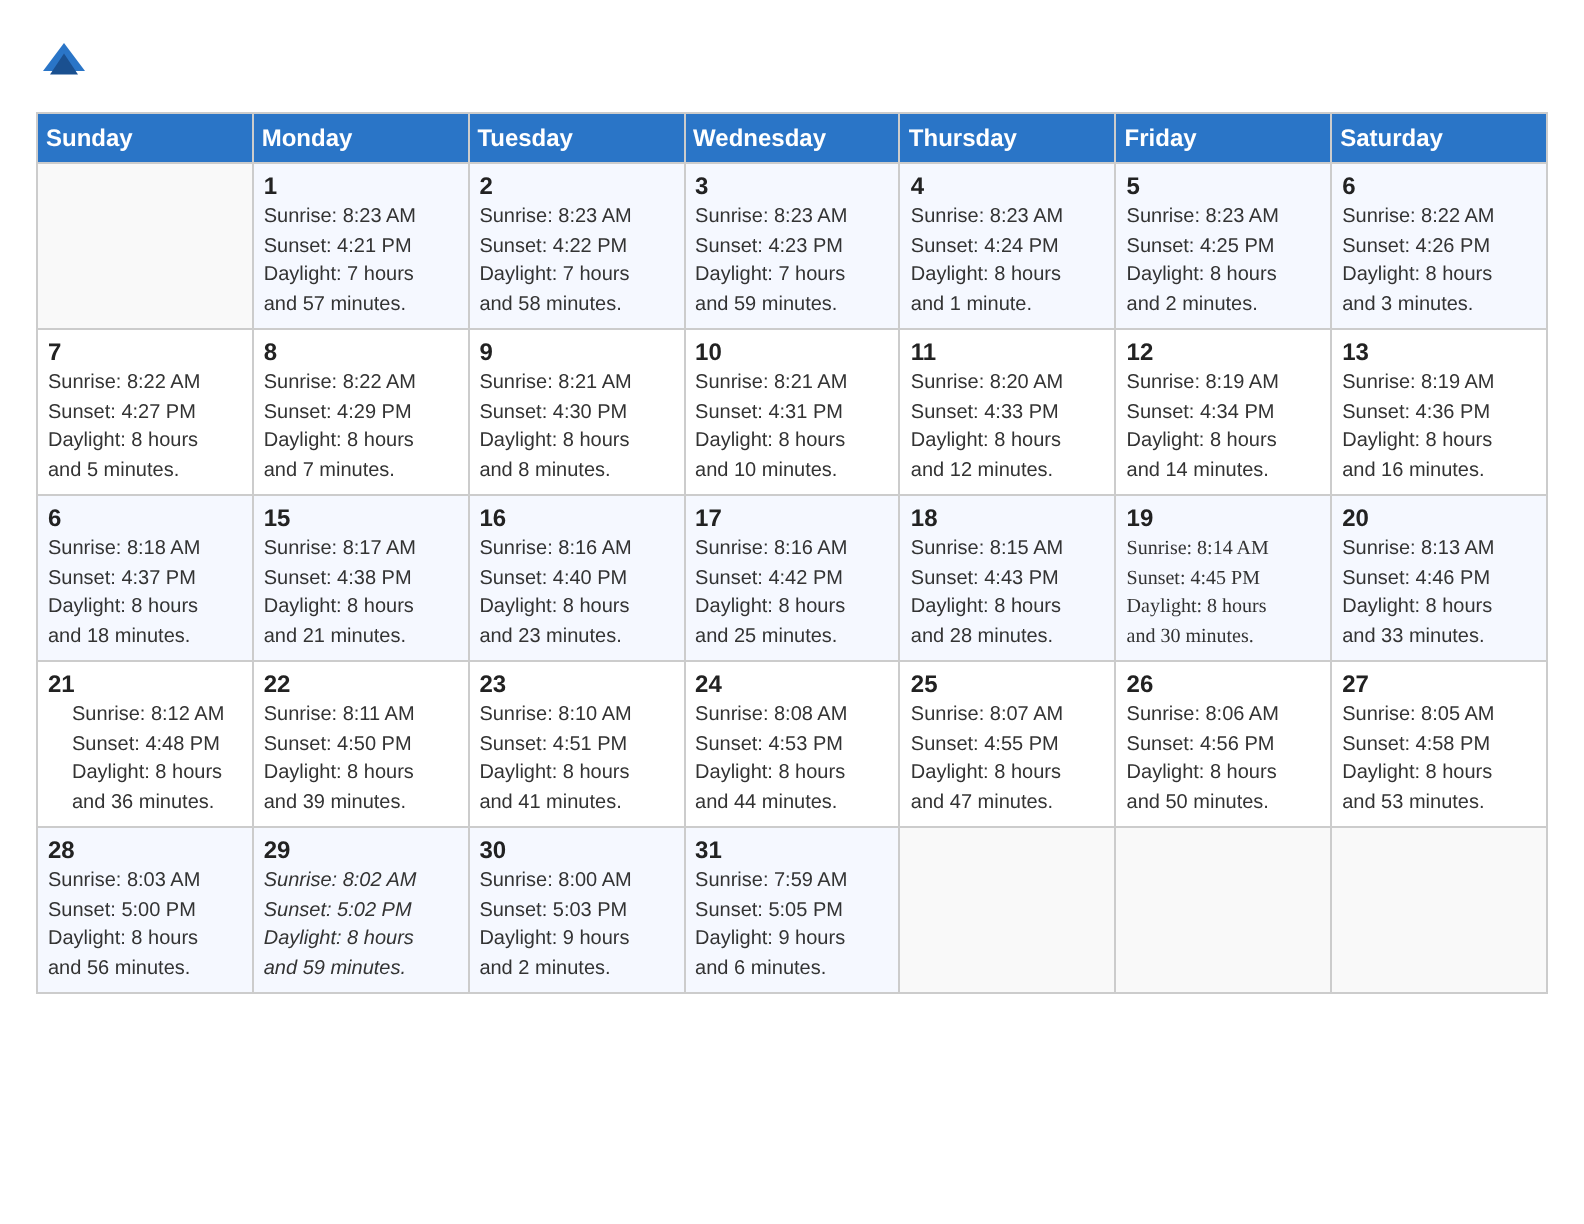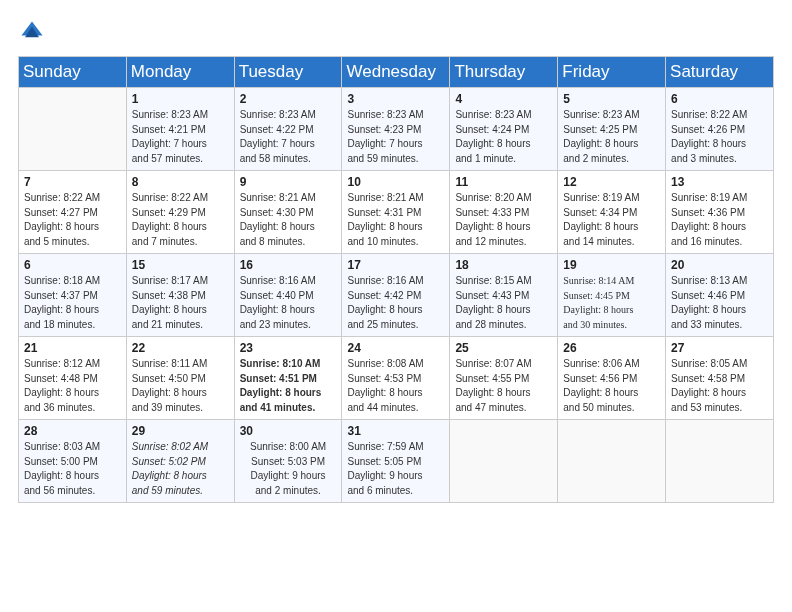--- a/index.html
+++ b/index.html
@@ -60,22 +60,22 @@
     .calendar {
       width: 100%;
       border-collapse: collapse;
       font-size: 10.5px;
     }
     .calendar thead tr th {
       background-color: #2a75c7;
       color: #fff;
       padding: 5px 4px;
       text-align: left;
-      font-size: 17px;
-      font-weight: normal;
+      font-size: 12px;
+      font-weight: bold;
       border: 1px solid #ccc;
     }
     .calendar tbody tr td {
       border: 1px solid #ccc;
       vertical-align: top;
       padding: 4px 5px;
       width: 108px;
       min-height: 75px;
       background: #fff;
     }
@@ -278,35 +278,35 @@
             <span class="day-num">20</span>
             <div class="day-info" style="white-space: pre-line;">Sunrise: 8:13 AM
 Sunset: 4:46 PM
 Daylight: 8 hours
 and 33 minutes.</div>
           </td>
         </tr>
         <tr>
           <td>
             <span class="day-num">21</span>
-            <div class="day-info" style="white-space: pre-line;">Sunrise: 8:12 AM
+            <div class="day-info" style="white-space: pre-line; margin-left: 12px;">Sunrise: 8:12 AM
 Sunset: 4:48 PM
 Daylight: 8 hours
 and 36 minutes.</div>
           </td>
           <td>
             <span class="day-num">22</span>
             <div class="day-info" style="white-space: pre-line;">Sunrise: 8:11 AM
 Sunset: 4:50 PM
 Daylight: 8 hours
 and 39 minutes.</div>
           </td>
           <td>
             <span class="day-num">23</span>
-            <div class="day-info" style="white-space: pre-line; font-weight: bold;">Sunrise: 8:10 AM
+            <div class="day-info" style="white-space: pre-line;">Sunrise: 8:10 AM
 Sunset: 4:51 PM
 Daylight: 8 hours
 and 41 minutes.</div>
           </td>
           <td>
             <span class="day-num">24</span>
             <div class="day-info" style="white-space: pre-line;">Sunrise: 8:08 AM
 Sunset: 4:53 PM
 Daylight: 8 hours
 and 44 minutes.</div>
@@ -343,21 +343,21 @@
           </td>
           <td>
             <span class="day-num">29</span>
             <div class="day-info" style="white-space: pre-line; font-style: italic;">Sunrise: 8:02 AM
 Sunset: 5:02 PM
 Daylight: 8 hours
 and 59 minutes.</div>
           </td>
           <td>
             <span class="day-num">30</span>
-            <div class="day-info" style="white-space: pre-line; text-align: center;">Sunrise: 8:00 AM
+            <div class="day-info" style="white-space: pre-line;">Sunrise: 8:00 AM
 Sunset: 5:03 PM
 Daylight: 9 hours
 and 2 minutes.</div>
           </td>
           <td>
             <span class="day-num">31</span>
             <div class="day-info" style="white-space: pre-line;">Sunrise: 7:59 AM
 Sunset: 5:05 PM
 Daylight: 9 hours
 and 6 minutes.</div>

